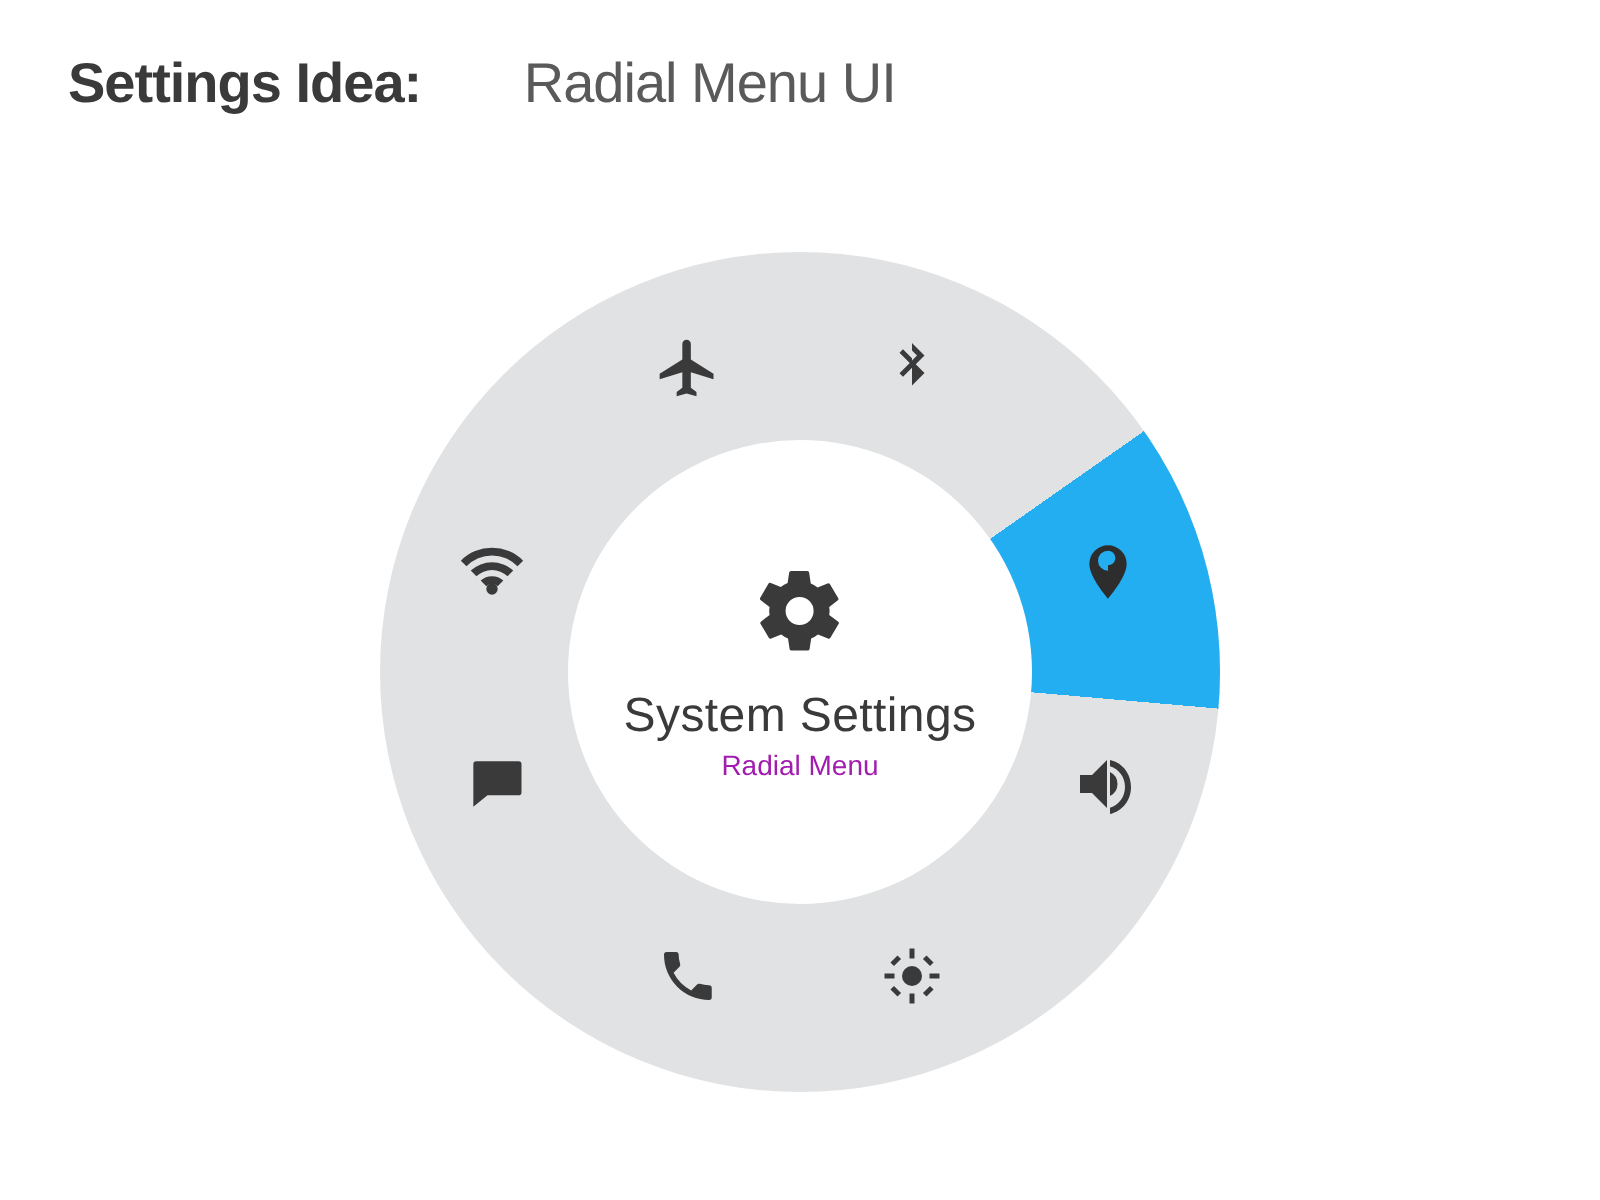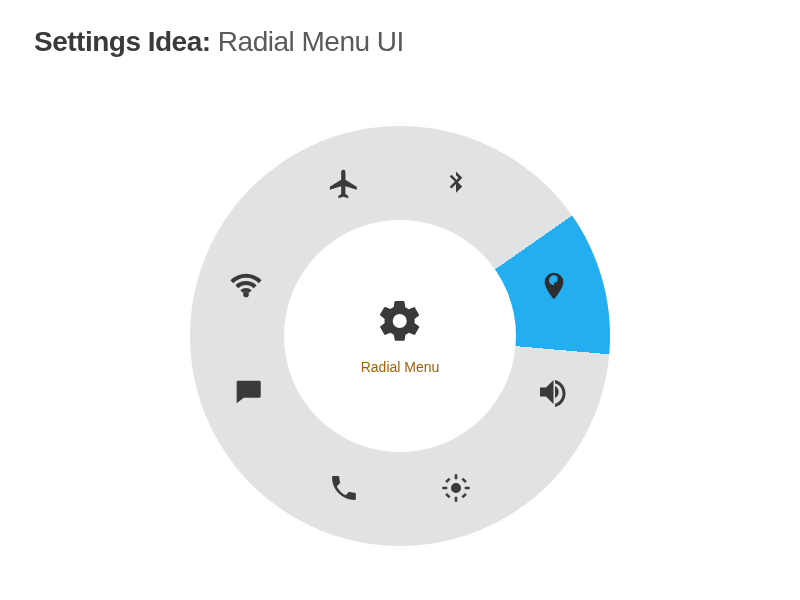--- a/index.html
+++ b/index.html
@@ -1,20 +1,20 @@
 <!DOCTYPE html>
 <html><head>
 <meta charset="utf-8">
 <style>
   * { box-sizing: border-box; margin: 0; padding: 0; }
   html, body { width: 800px; height: 600px; background: #ffffff; font-family: "Helvetica Neue", Helvetica, Arial, sans-serif; overflow: hidden; }
   .canvas { position: relative; width: 800px; height: 600px; }
   .title { position: absolute; top: 26px; left: 34px; font-size: 28px; color: #3a3a3a; letter-spacing: -0.5px; }
   .title .bold { font-weight: 700; }
-  .title .light { font-weight: 200; color: #5a5a5a; }
+  .title .light { font-weight: 200; color: #5a5a5a; margin-left: 44px; }
   .credit { position: absolute; bottom: 14px; left: 16px; font-size: 13px; color: #3a3a3a; font-weight: 300; }
 
   .radial-wrap { position: absolute; left: 50%; top: 56%; transform: translate(-50%, -50%); width: 420px; height: 420px; }
 
   .ring-base {
     position: absolute; inset: 0;
     border-radius: 50%;
     background: #e1e2e4;
   }
   .ring-highlight {
@@ -28,21 +28,21 @@
     transform: translate(-50%, -50%);
     background: #ffffff; border-radius: 50%;
   }
 
   .center-content {
     position: absolute; left: 50%; top: 50%; transform: translate(-50%, -50%);
     text-align: center; color: #3a3a3a;
   }
   .center-content .gear { margin-bottom: 10px; }
   .center-content .ctitle { font-size: 24px; font-weight: 300; letter-spacing: 0.2px; margin-bottom: 2px; }
-  .center-content .csub { font-size: 14px; font-weight: 300; color: #a16207; }
+  .center-content .csub { font-size: 14px; font-weight: 300; color: #a21caf; }
 
   .slot {
     position: absolute; width: 48px; height: 48px; left: 50%; top: 50%;
     transform: translate(-50%, -50%);
     display: flex; align-items: center; justify-content: center;
     cursor: pointer;
   }
   .slot svg { display: block; }
 
   .icon-fill { fill: #3a3a3a; }
@@ -140,18 +140,19 @@
           </svg>
       </span>
     </div>
 
     <div class="center-content">
       <div class="gear">
         <svg width="48" height="48" viewBox="0 0 24 24">
             <path class="icon-fill" d="M19.4 13a7.5 7.5 0 0 0 .1-1 7.5 7.5 0 0 0-.1-1l2.1-1.6a.5.5 0 0 0 .1-.7l-2-3.4a.5.5 0 0 0-.6-.2l-2.5 1a7.6 7.6 0 0 0-1.7-1l-.4-2.6A.5.5 0 0 0 13.9 2h-4a.5.5 0 0 0-.5.4l-.4 2.6a7.6 7.6 0 0 0-1.7 1l-2.5-1a.5.5 0 0 0-.6.2l-2 3.4a.5.5 0 0 0 .1.7L4.5 11a7.5 7.5 0 0 0-.1 1 7.5 7.5 0 0 0 .1 1l-2.1 1.6a.5.5 0 0 0-.1.7l2 3.4a.5.5 0 0 0 .6.2l2.5-1a7.6 7.6 0 0 0 1.7 1l.4 2.6a.5.5 0 0 0 .5.4h4a.5.5 0 0 0 .5-.4l.4-2.6a7.6 7.6 0 0 0 1.7-1l2.5 1a.5.5 0 0 0 .6-.2l2-3.4a.5.5 0 0 0-.1-.7L19.4 13zM12 15.5A3.5 3.5 0 1 1 12 8.5a3.5 3.5 0 0 1 0 7z"></path>
           </svg>
       </div>
+      <div class="ctitle">System Settings</div>
       <div class="csub">Radial Menu</div>
     </div>
 
   </div>
 
 </div>
 
 </body></html>

